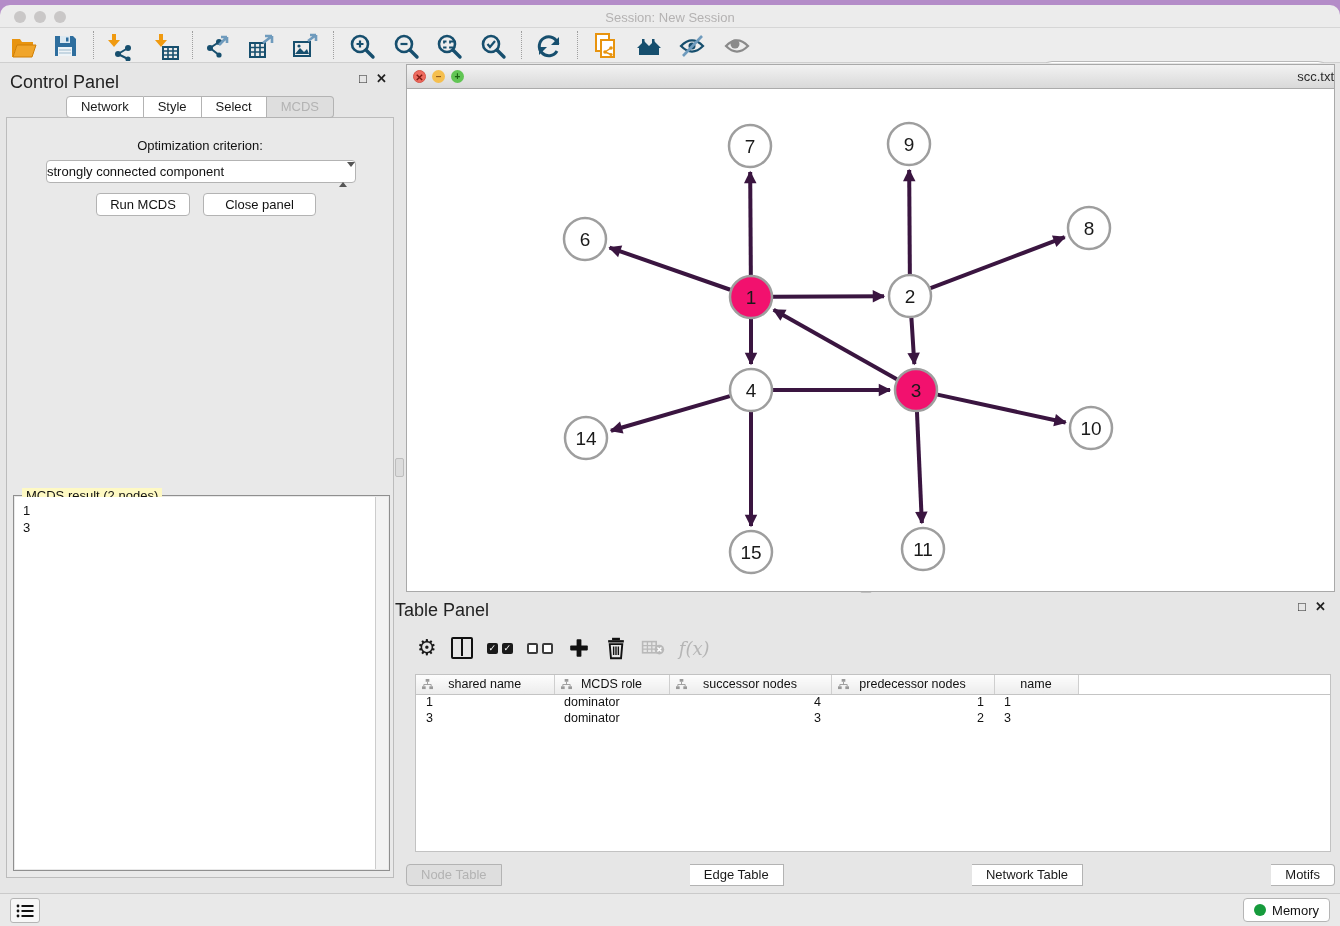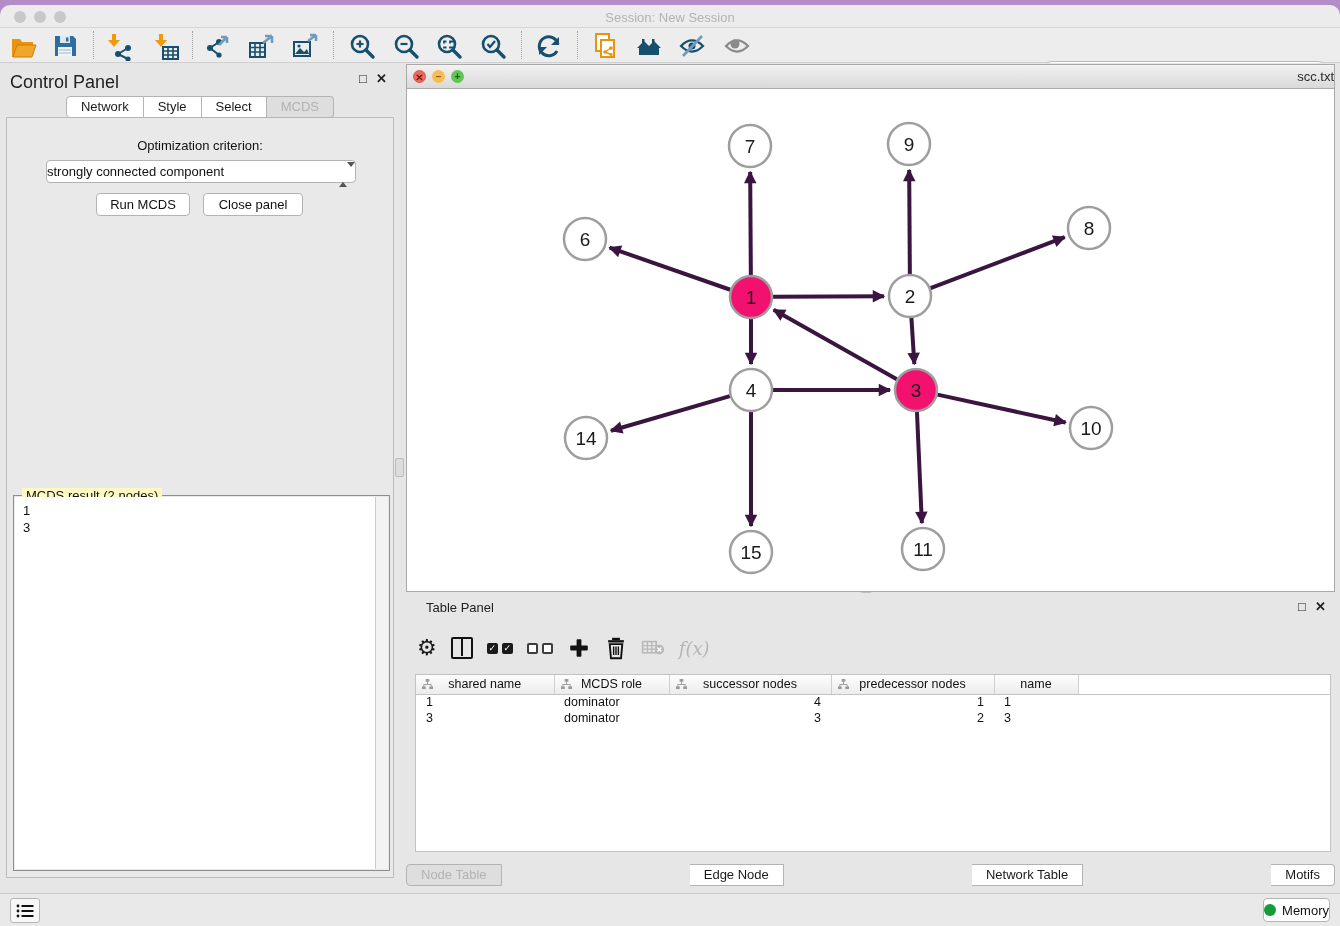--- a/index.html
+++ b/index.html
@@ -39,21 +39,21 @@
   #opt-label { top:20px; width:100%; text-align:center; font-size:13px; color:#111; }
   #criterion-select { top:42px; left:39px; width:310px; height:23px; background:#fff;
     border:1px solid #b3b3b3; border-radius:4px; font-size:13px; line-height:21px;
     padding-left:0; color:#111; cursor:pointer; }
   .spin { position:absolute; right:7px; top:3px; width:9px; }
   .spin .up { width:0; height:0; border-left:4.5px solid transparent; border-right:4.5px solid transparent; border-bottom:5px solid #555; margin-bottom:2px; }
   .spin .dn { width:0; height:0; border-left:4.5px solid transparent; border-right:4.5px solid transparent; border-top:5px solid #555; }
   .cp-btn { top:75px; height:23px; background:#fff; border:1px solid #b3b3b3; border-radius:4px;
     font-size:13px; text-align:center; line-height:21px; color:#111; cursor:pointer; }
   #run-btn { left:89px; width:94px; }
-  #close-btn { left:196px; width:100px; }
+  #close-btn { left:196px; width:113px; }
   #result-group { top:377px; left:6px; width:377px; height:376px; border:1px solid #8f8f8f; }
   #result-legend { top:-8px; left:8px; background:#fef9c3; padding:0 4px; font-size:13px; color:#111;text-decoration:underline; }
   #result-area { top:1px; left:1px; width:361px; height:372px; background:#fff;
     font-size:13px; color:#111; padding:5px 8px; line-height:17px; }
   #result-scroll { top:1px; right:1px; width:13px; height:372px; background:#f3f3f3;
     border-left:1px solid #ccc; }
 
   
   #vsplit-grip { top:458px; left:395px; width:9px; height:19px; background:#dcdcdc;
     border:1px solid #bdbdbd; border-radius:2px; cursor:col-resize; }
@@ -67,21 +67,21 @@
     background:linear-gradient(#f2f2f2,#d9d9d9); border-bottom:1px solid #ababab; }
   .traffic { width:13px; height:13px; border-radius:50%; top:5px; text-align:center;
     font-size:10px; font-weight:bold; line-height:13px; cursor:pointer; }
   #tr-close { left:6px; background:#ee6a5f; border:1px solid #d55549; color:#7b1810; }
   #tr-min { left:25px; background:#f5bf4f; border:1px solid #deа43e; border-color:#dba63d; color:#91591a; }
   #tr-max { left:44px; background:#61c554; border:1px solid #4aа63c; border-color:#4ba63e; color:#1b6313; }
   #net-title { width:100%; text-align:right; top:4px; font-size:13px; color:#2b2b2b; }
   #graph { top:24px; left:0; }
 
   
-  #tp-title { top:600px; left:426px; font-size:13px; color:#222; }
+  #tp-title { top:600px; left:395px; font-size:18px; color:#222; }
   #tp-toolbar { top:632px; left:417px; height:32px; display:flex; align-items:center; gap:14px; }
   .tp-icon { height:26px; display:flex; align-items:center; cursor:pointer; }
   .gear-glyph { font-size:22px; color:#1a1a1a; line-height:26px; }
   .colview { width:22px; height:22px; border:2.5px solid #111; border-radius:2px; position:relative; }
   .colview::after { content:""; position:absolute; left:8px; top:0; width:2.5px; height:17px; background:#111; }
   .cbpair { display:flex; gap:4px; }
   .cb { width:11px; height:11px; border-radius:2px; }
   .cb.on { background:#1a1a1a; color:#fff; font-size:9px; line-height:11px; text-align:center; }
   .cb.off { border:2px solid #3c3c3c; background:#fff; }
   .fx { font-family:"DejaVu Serif", serif; font-style:italic; font-size:18px; color:#b5b5b5; }
@@ -97,21 +97,21 @@
   td.num-r { text-align:right; }
   #tp-tabs { top:864px; left:406px; width:929px; display:flex; justify-content:space-between; }
 
   
   #statusbar { top:893px; left:0; width:1340px; height:33px; background:#e9e9e9;
     border-top:1px solid #cacaca; }
   #list-btn { top:4px; left:10px; width:30px; height:25px; background:#f7f7f7;
     border:1px solid #b5b5b5; border-radius:3px; cursor:pointer; display:flex;
     align-items:center; justify-content:center; }
   #memory-btn { top:4px; right:10px; height:24px; background:#fff; border:1px solid #b5b5b5;
-    border-radius:4px; display:flex; align-items:center; gap:6px; padding:0 0;
+    border-radius:4px; display:flex; align-items:center; gap:6px; padding:0 10px;
     font-size:13px; color:#111; cursor:pointer; }
   #memory-dot { width:12px; height:12px; border-radius:50%; background:#169b3c; }
 </style>
 </head>
 <body>
 
 <div id="titlebar" class="abs">
   <div class="tl-dot abs" style="left:14px"></div>
   <div class="tl-dot abs" style="left:34px"></div>
   <div class="tl-dot abs" style="left:54px"></div>
@@ -441,21 +441,21 @@
           <td class="num-r">2</td>
           <td>3</td>
           <td></td>
         </tr>
       </tbody>
   </table>
 </div>
 
 <div id="tp-tabs" class="abs">
   <div class="seg disabled-sel">Node Table</div>
-  <div class="seg">Edge Node</div>
+  <div class="seg">Edge Table</div>
   <div class="seg">Network Table</div>
   <div class="seg">Motifs</div>
 </div>
 
 <div id="statusbar" class="abs">
   <div id="list-btn" class="abs">
     <svg width="18" height="14" viewBox="0 0 18 14">
         <circle cx="2" cy="2" r="1.4" fill="#111"></circle>
         <circle cx="2" cy="7" r="1.4" fill="#111"></circle>
         <circle cx="2" cy="12" r="1.4" fill="#111"></circle>

